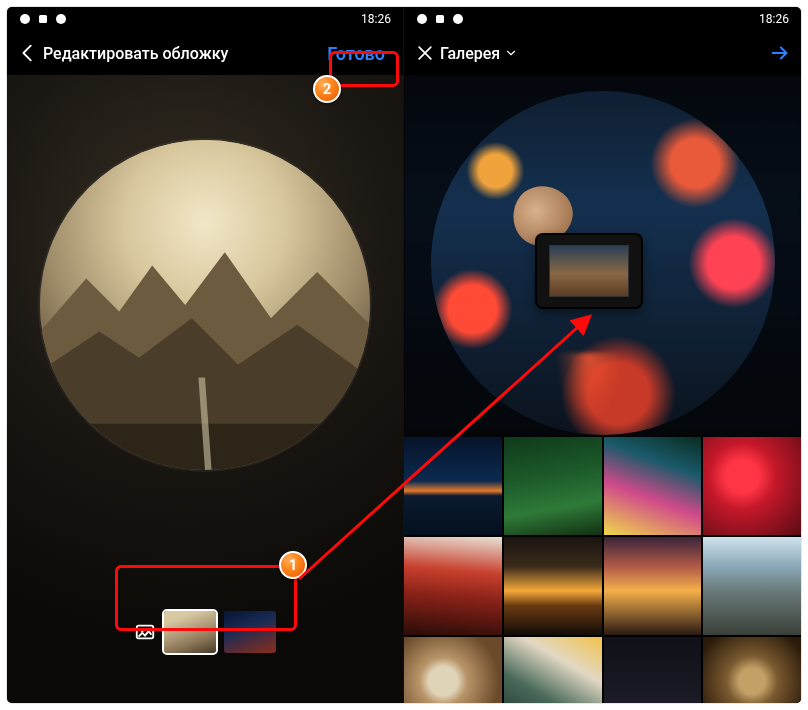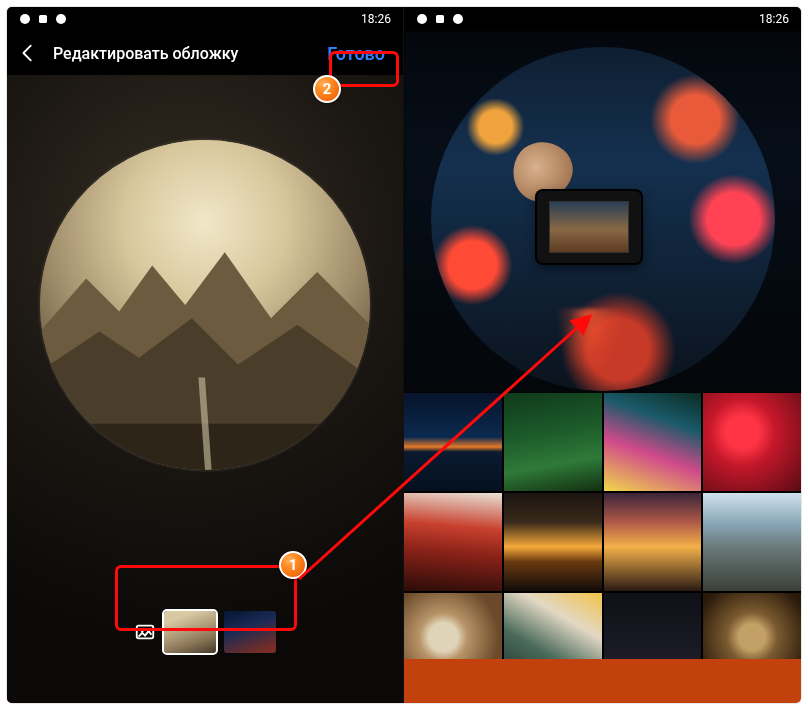--- a/index.html
+++ b/index.html
@@ -40,21 +40,21 @@
     font-size: 12px;
     background: #000;
   }
   .status-icons { display: flex; gap: 6px; align-items: center; }
   .sicon { width: 12px; height: 12px; }
   .app-bar {
     height: 44px;
     display: flex;
     align-items: center;
     padding: 0 10px;
-    gap: 14px;
+    gap: 4px;
     background: #000;
     color: #fff;
     position: relative;
   }
   .app-bar .title {
     font-size: 16px;
     font-weight: 500;
     color: #fff;
     flex: 1;
   }
@@ -306,20 +306,38 @@
             </svg>
           <svg class="sicon" viewBox="0 0 24 24">
               <rect x="4" y="4" width="16" height="16" rx="3" fill="#fff"></rect>
             </svg>
           <svg class="sicon" viewBox="0 0 24 24">
               <circle cx="12" cy="12" r="10" fill="#fff"></circle>
             </svg>
         </div>
         <span>18:26</span>
       </div>
+      <div class="app-bar">
+        <div class="icon-btn">
+          <svg viewBox="0 0 24 24" width="20" height="20">
+              <path d="M5 5l14 14M19 5L5 19" stroke="#fff" stroke-width="2" stroke-linecap="round"></path>
+            </svg>
+        </div>
+        <div class="title drop">
+          <span>Галерея</span>
+          <svg viewBox="0 0 24 24" width="14" height="14">
+              <path d="M6 9l6 6 6-6" stroke="#fff" stroke-width="2" fill="none" stroke-linecap="round" stroke-linejoin="round"></path>
+            </svg>
+        </div>
+        <div class="icon-btn arrow-btn">
+          <svg viewBox="0 0 24 24" width="24" height="24">
+              <path d="M4 12h14M13 6l6 6-6 6" stroke="#2d81ff" stroke-width="2.2" fill="none" stroke-linecap="round" stroke-linejoin="round"></path>
+            </svg>
+        </div>
+      </div>
       <div class="gallery-area">
         <div class="preview-wrap">
           <div class="preview-bg"></div>
           <div class="preview-mask"></div>
           <div class="preview-circle">
             <div class="inner"></div>
             <div class="camera">
               <div class="cam-hand"></div>
               <div class="cam-body">
                   <div class="cam-screen"></div>

